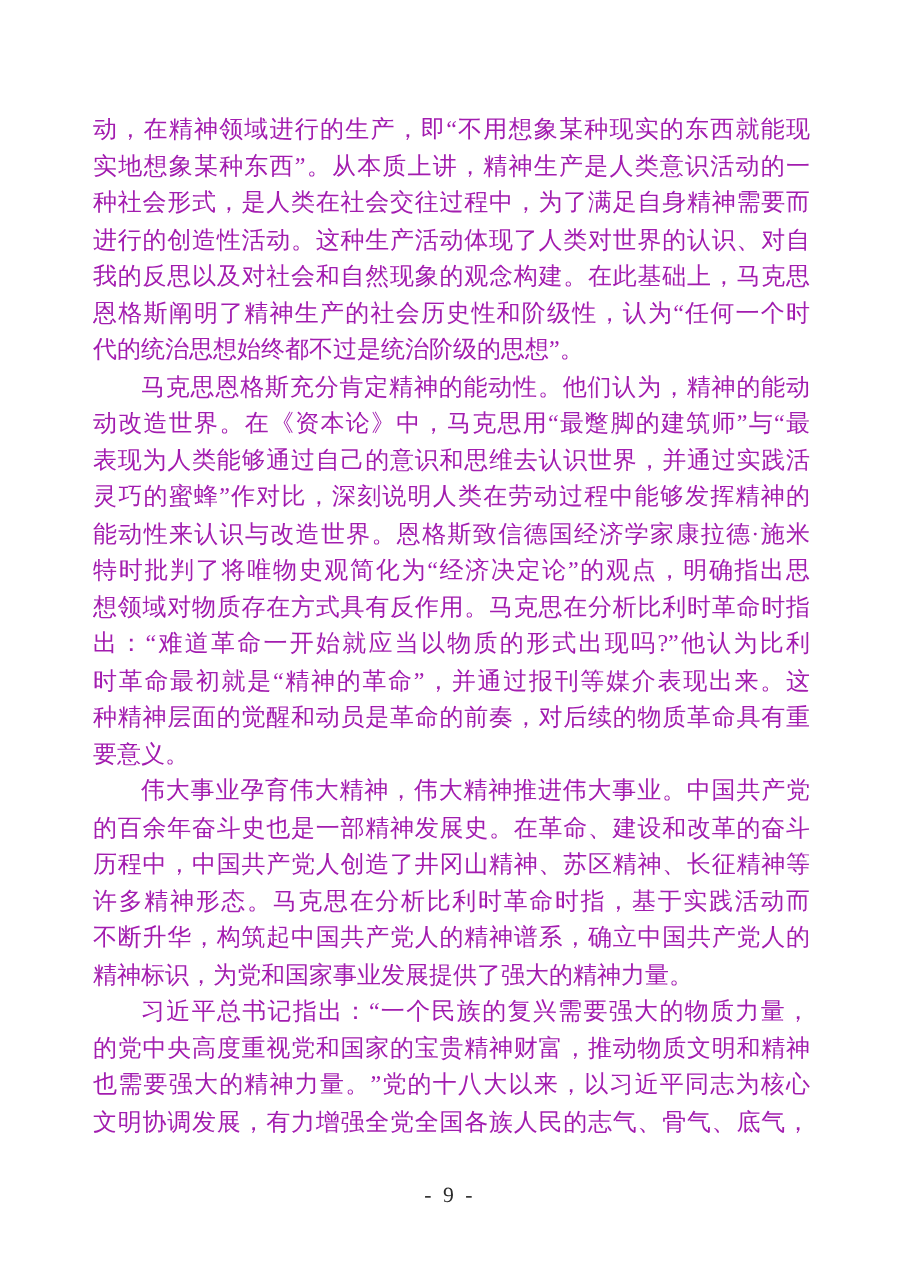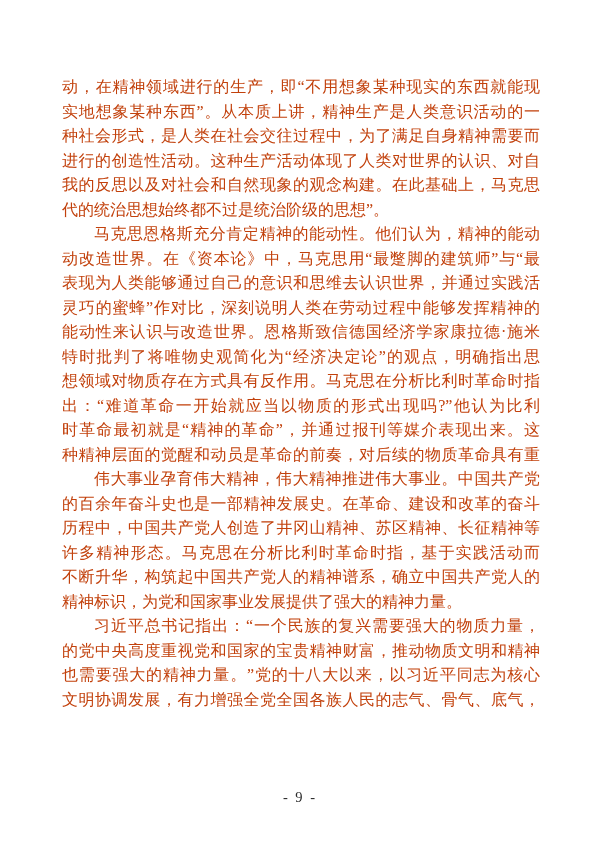--- a/index.html
+++ b/index.html
@@ -27,21 +27,21 @@
     padding: 0;
   }
   .text-line {
     font-size: 16px;
     line-height: 24.5px;
     height: 24.5px;
     text-align: justify;
     text-align-last: justify;
     -moz-text-align-last: justify;
     overflow: hidden;
-    color: #c2410c;
+    color: #a21caf;
   }
   .text-line.first-indent {
     text-indent: 2em;
   }
   .text-line.para-end {
     text-align-last: left;
     -moz-text-align-last: left;
   }
   .page-number {
     position: absolute;
@@ -58,33 +58,35 @@
 <body>
 
 <div class="page">
   <div class="text-block" id="text-block">
       <div class="paragraph">
         <div class="text-line">动，在精神领域进行的生产，即“不用想象某种现实的东西就能现</div>
         <div class="text-line">实地想象某种东西”。从本质上讲，精神生产是人类意识活动的一</div>
         <div class="text-line">种社会形式，是人类在社会交往过程中，为了满足自身精神需要而</div>
         <div class="text-line">进行的创造性活动。这种生产活动体现了人类对世界的认识、对自</div>
         <div class="text-line">我的反思以及对社会和自然现象的观念构建。在此基础上，马克思</div>
+        <div class="text-line">恩格斯阐明了精神生产的社会历史性和阶级性，认为“任何一个时</div>
         <div class="text-line para-end">代的统治思想始终都不过是统治阶级的思想”。</div>
       </div>
       <div class="paragraph">
         <div class="text-line first-indent">马克思恩格斯充分肯定精神的能动性。他们认为，精神的能动</div>
         <div class="text-line">动改造世界。在《资本论》中，马克思用“最蹩脚的建筑师”与“最</div>
         <div class="text-line">表现为人类能够通过自己的意识和思维去认识世界，并通过实践活</div>
         <div class="text-line">灵巧的蜜蜂”作对比，深刻说明人类在劳动过程中能够发挥精神的</div>
         <div class="text-line">能动性来认识与改造世界。恩格斯致信德国经济学家康拉德·施米</div>
         <div class="text-line">特时批判了将唯物史观简化为“经济决定论”的观点，明确指出思</div>
         <div class="text-line">想领域对物质存在方式具有反作用。马克思在分析比利时革命时指</div>
         <div class="text-line">出：“难道革命一开始就应当以物质的形式出现吗?”他认为比利</div>
         <div class="text-line">时革命最初就是“精神的革命”，并通过报刊等媒介表现出来。这</div>
         <div class="text-line">种精神层面的觉醒和动员是革命的前奏，对后续的物质革命具有重</div>
+        <div class="text-line para-end">要意义。</div>
       </div>
       <div class="paragraph">
         <div class="text-line first-indent">伟大事业孕育伟大精神，伟大精神推进伟大事业。中国共产党</div>
         <div class="text-line">的百余年奋斗史也是一部精神发展史。在革命、建设和改革的奋斗</div>
         <div class="text-line">历程中，中国共产党人创造了井冈山精神、苏区精神、长征精神等</div>
         <div class="text-line">许多精神形态。马克思在分析比利时革命时指，基于实践活动而</div>
         <div class="text-line">不断升华，构筑起中国共产党人的精神谱系，确立中国共产党人的</div>
         <div class="text-line para-end">精神标识，为党和国家事业发展提供了强大的精神力量。</div>
       </div>
       <div class="paragraph">

